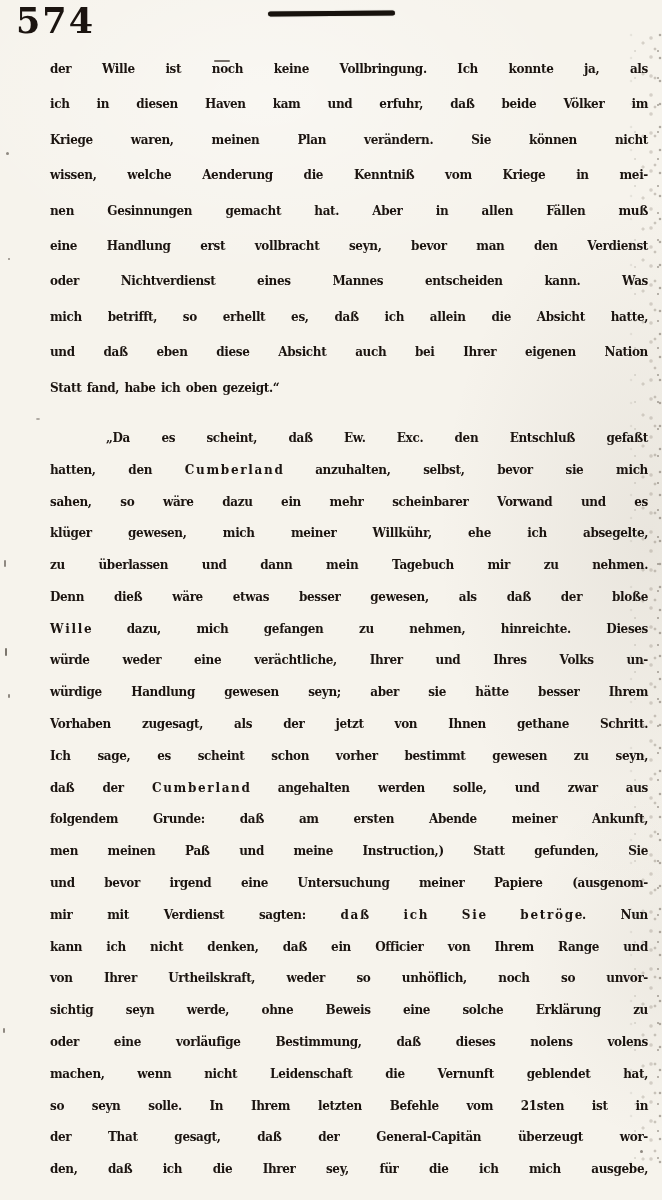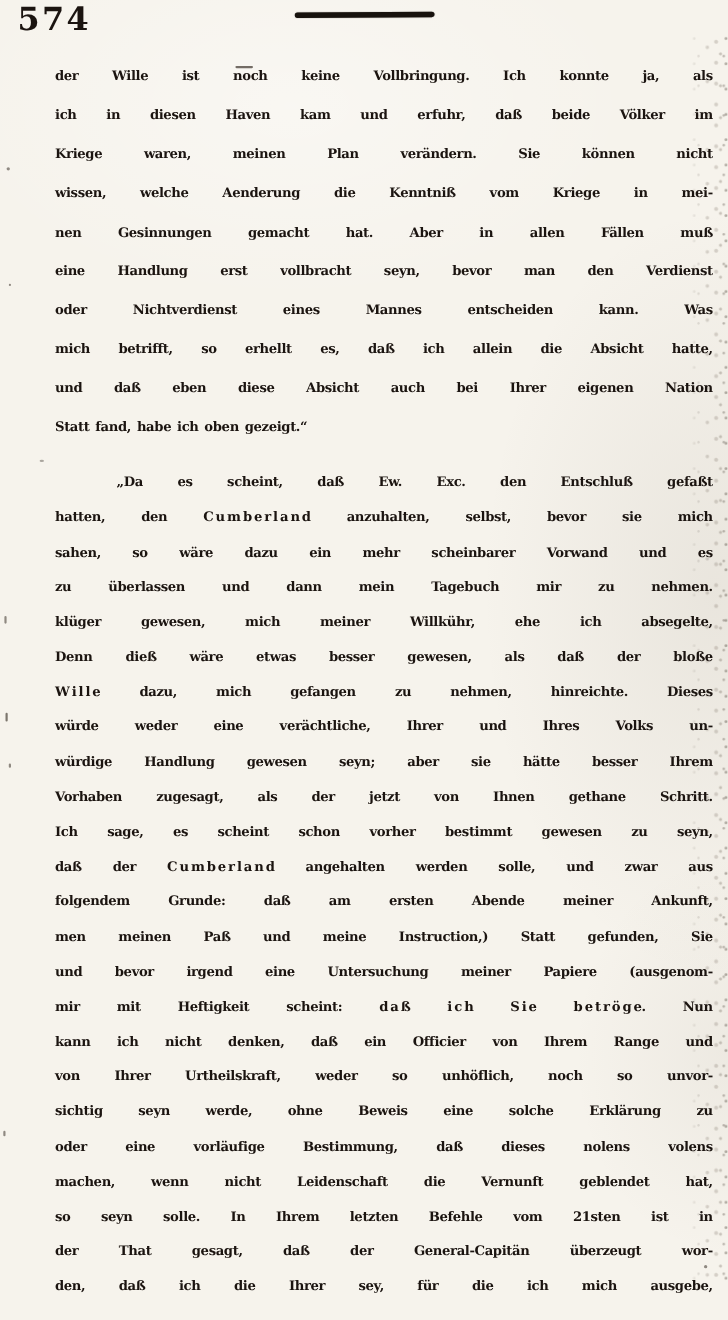--- a/index.html
+++ b/index.html
@@ -30,21 +30,21 @@
       radial-gradient(circle at 11px 21px,rgba(64,55,45,0.42) 0.7px, transparent 1.5px),
       radial-gradient(circle at 27px 8px, rgba(112,100,86,0.30) 1.2px, transparent 2.3px),
       radial-gradient(circle at 31px 19px,rgba(84,73,60,0.34) 0.9px, transparent 1.8px);
     background-size:29px 23px, 37px 31px, 23px 27px, 41px 19px, 33px 29px;
     -webkit-mask-image:linear-gradient(to left, rgba(0,0,0,0.95) 30%, transparent 96%);
             mask-image:linear-gradient(to left, rgba(0,0,0,0.95) 30%, transparent 96%);
     opacity:0.85;
   }
   .page-number{
     position:absolute;left:16px;top:0px;
-    font-size:29px;font-weight:700;letter-spacing:2px;
+    font-size:35px;font-weight:700;letter-spacing:2px;
   }
   .divider-rule{
     position:absolute;left:268px;top:11px;width:127px;height:5px;
     background:#17120d;border-radius:3px;
     transform:rotate(-0.4deg);
     box-shadow:0 0 1px rgba(23,18,13,0.6);
   }
   .text-block{
     position:absolute;left:50px;top:52px;width:598px;
   }
@@ -95,33 +95,33 @@
       <div class="line">eine Handlung erst vollbracht seyn, bevor man den Verdienst</div>
       <div class="line">oder Nichtverdienst eines Mannes entscheiden kann. Was</div>
       <div class="line">mich betrifft, so erhellt es, daß ich allein die Absicht hatte,</div>
       <div class="line">und daß eben diese Absicht auch bei Ihrer eigenen Nation</div>
       <div class="line">Statt fand, habe ich oben gezeigt.“</div>
     </div>
   <div class="para para-2">
       <div class="line">„Da es scheint, daß Ew. Exc. den Entschluß gefaßt</div>
       <div class="line">hatten, den C u m b e r l a n d anzuhalten, selbst, bevor sie mich</div>
       <div class="line">sahen, so wäre dazu ein mehr scheinbarer Vorwand und es</div>
+      <div class="line">klüger gewesen, mich meiner Willkühr, ehe ich absegelte,</div>
       <div class="line">zu überlassen und dann mein Tagebuch mir zu nehmen.</div>
-      <div class="line">klüger gewesen, mich meiner Willkühr, ehe ich absegelte,</div>
       <div class="line">Denn dieß wäre etwas besser gewesen, als daß der bloße</div>
       <div class="line">W i l l e dazu, mich gefangen zu nehmen, hinreichte. Dieses</div>
       <div class="line">würde weder eine verächtliche, Ihrer und Ihres Volks un-</div>
       <div class="line">würdige Handlung gewesen seyn; aber sie hätte besser Ihrem</div>
       <div class="line">Vorhaben zugesagt, als der jetzt von Ihnen gethane Schritt.</div>
       <div class="line">Ich sage, es scheint schon vorher bestimmt gewesen zu seyn,</div>
       <div class="line">daß der C u m b e r l a n d angehalten werden solle, und zwar aus</div>
       <div class="line">folgendem Grunde: daß am ersten Abende meiner Ankunft,</div>
       <div class="line">men meinen Paß und meine Instruction,) Statt gefunden, Sie</div>
       <div class="line">und bevor irgend eine Untersuchung meiner Papiere (ausgenom-</div>
-      <div class="line">mir mit Heftigkeit scheint: d a ß i c h S i e b e t r ö g e. Nun</div>
+      <div class="line">mir mit Verdienst sagten: d a ß i c h S i e b e t r ö g e. Nun</div>
       <div class="line">kann ich nicht denken, daß ein Officier von Ihrem Range und</div>
       <div class="line">von Ihrer Urtheilskraft, weder so unhöflich, noch so unvor-</div>
       <div class="line">sichtig seyn werde, ohne Beweis eine solche Erklärung zu</div>
       <div class="line">oder eine vorläufige Bestimmung, daß dieses nolens volens</div>
       <div class="line">machen, wenn nicht Leidenschaft die Vernunft geblendet hat,</div>
       <div class="line">so seyn solle. In Ihrem letzten Befehle vom 21sten ist in</div>
       <div class="line">der That gesagt, daß der General-Capitän überzeugt wor-</div>
       <div class="line">den, daß ich die Ihrer sey, für die ich mich ausgebe,</div>
     </div>
 </div>

